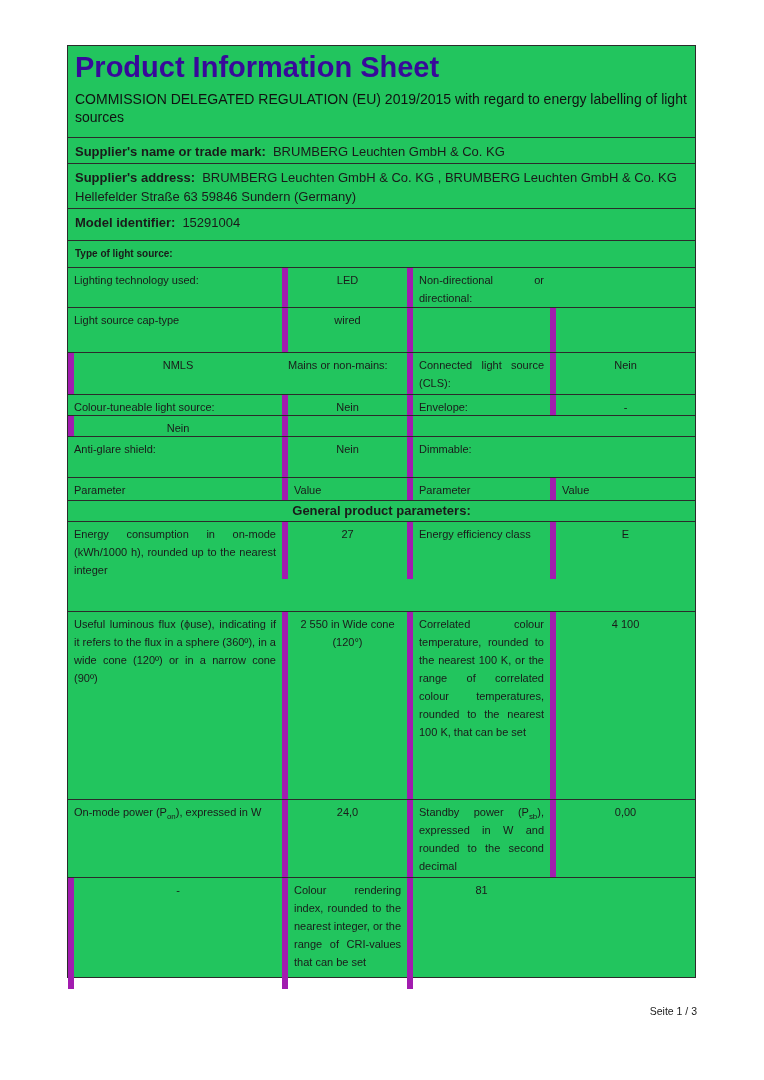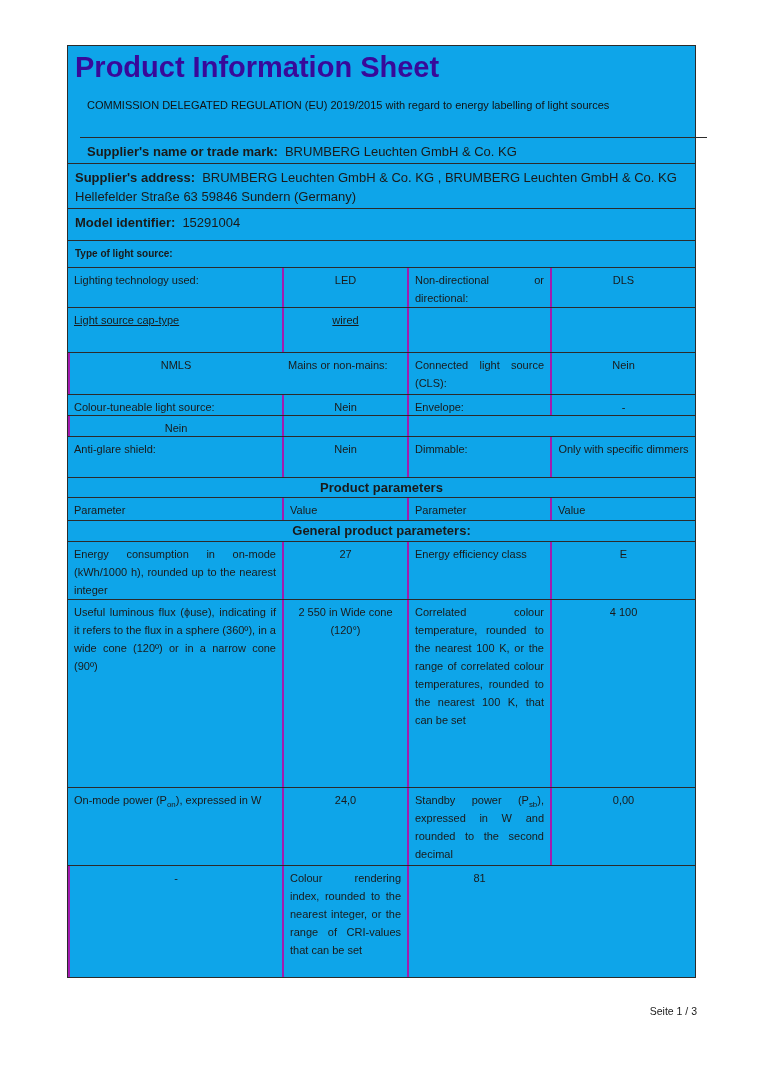--- a/index.html
+++ b/index.html
@@ -4,42 +4,42 @@
 <style>
   html,body{margin:0;padding:0;}
   body{
     width:764px;height:1080px;position:relative;background:#ffffff;
     font-family:"Liberation Sans",sans-serif;color:#1a1a1a;
     -webkit-font-smoothing:antialiased;
   }
   *{box-sizing:border-box;}
   .doc{
     position:absolute;left:67px;top:45px;width:629px;height:933px;
-    border:1px solid #2b2b2b;background:#0ea5e9;
+    border:1px solid #2b2b2b;background:#22c55e;
   }
   .row{width:100%;overflow:hidden;}
   .row + .row{border-top:1px solid #2b2b2b;}
   
   .header-block{height:91px;padding:4px 7px 0 7px;}
   h1.title{
     margin:0 0 6px 0;font-size:29px;line-height:34px;font-weight:bold;
     letter-spacing:0px;
   }
-  .subtitle{margin:12px;font-size:11px;line-height:18px;color:#111;}
+  .subtitle{margin:0;font-size:14px;line-height:18px;color:#111;}
   
   .kv{padding:4px 7px 0 7px;font-size:13px;line-height:19px;}
   .kv .lbl{font-weight:bold;}
   .kv .val{margin-left:7px;}
-  .h26{height:26px;margin-left:12px;}.h45{height:45px;}.h32{height:32px;}.h27{height:27px;}
+  .h26{height:26px;}.h45{height:45px;}.h32{height:32px;}.h27{height:27px;}
   
   .sechead{padding:4px 7px 0 7px;font-size:10px;font-weight:bold;line-height:18px;}
   
   .g4{display:grid;grid-template-columns:214px 125px 143px 145px;}
   .c{padding:3px 6px 2px 6px;font-size:11px;line-height:18px;overflow:hidden;}
-  .c.bl{border-left:2px solid #a21caf;}
+  .c.bl{border-left:6px solid #a21caf;}
   .par{text-align:justify;text-justify:inter-word;}
   .cen{text-align:center;}
   .p2{margin-top:8px;}
   sub{font-size:0.72em;line-height:0;}
   
   .banner{font-size:13px;font-weight:bold;text-align:center;padding-top:1px;line-height:18px;}
   .footer{
     position:absolute;left:67px;top:1004px;width:630px;
     font-size:10.5px;color:#1a1a1a;text-align:right;line-height:14px;
   }
@@ -65,24 +65,23 @@
   <div class="row kv h32">
     <span class="lbl">Model identifier:</span><span class="val">15291004</span>
   </div>
 
   <div class="row sechead h27">Type of light source:</div>
 
   <div class="row g4" style="height:40px;">
     <div class="c par">Lighting technology used:</div>
     <div class="c bl cen">LED</div>
     <div class="c bl par">Non-directional or directional:</div>
-    <div class="c bl cen">DLS</div>
   </div>
 
-  <div class="row g4" style="height:45px;text-decoration:underline;">
+  <div class="row g4" style="height:45px;">
     <div class="c">
       <div>Light source cap-type</div>
     </div>
     <div class="c bl cen">wired</div>
     <div class="c bl"></div>
     <div class="c bl cen"></div>
   </div>
 
   <div class="row g4" style="height:42px;">
     <div class="c bl cen">NMLS</div>
@@ -101,42 +100,40 @@
   <div class="row g4" style="height:21px;">
     <div class="c bl cen">Nein</div>
     <div class="c bl"></div>
     <div class="c bl cen"></div>
   </div>
 
   <div class="row g4" style="height:41px;">
     <div class="c">Anti-glare shield:</div>
     <div class="c bl cen">Nein</div>
     <div class="c bl">Dimmable:</div>
-    <div class="c bl cen">Only with specific dimmers</div>
   </div>
 
-  <div class="row banner" style="height:20px;">Product parameters</div>
 
   <div class="row g4" style="height:23px;">
     <div class="c">Parameter</div>
     <div class="c bl">Value</div>
     <div class="c bl">Parameter</div>
     <div class="c bl">Value</div>
   </div>
 
   <div class="row banner" style="height:21px;">General product parameters:</div>
 
   <div class="row g4" style="height:58px;">
     <div class="c par">Energy consumption in on-mode (kWh/1000 h), rounded up to the nearest integer</div>
     <div class="c bl cen">27</div>
     <div class="c bl par">Energy efficiency class</div>
     <div class="c bl cen">E</div>
   </div>
 
-  <div class="row g4" style="height:188px;">
+  <div class="row g4" style="height:188px;margin-top:32px;">
     <div class="c par">Useful luminous flux (ϕuse), indicating if it refers to the flux in a sphere (360º), in a wide cone (120º) or in a narrow cone (90º)</div>
     <div class="c bl cen">2 550 in Wide cone (120°)</div>
     <div class="c bl par">Correlated colour temperature, rounded to the nearest 100 K, or the range of correlated colour temperatures, rounded to the nearest 100 K, that can be set</div>
     <div class="c bl cen">4 100</div>
   </div>
 
   <div class="row g4" style="height:78px;">
     <div class="c par">On-mode power (P<sub>on</sub>), expressed in W</div>
     <div class="c bl cen">24,0</div>
     <div class="c bl par">Standby power (P<sub>sb</sub>), expressed in W and rounded to the second decimal</div>

